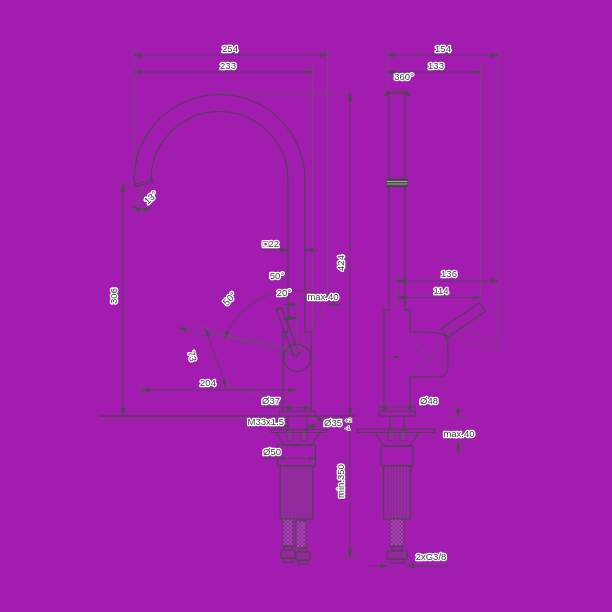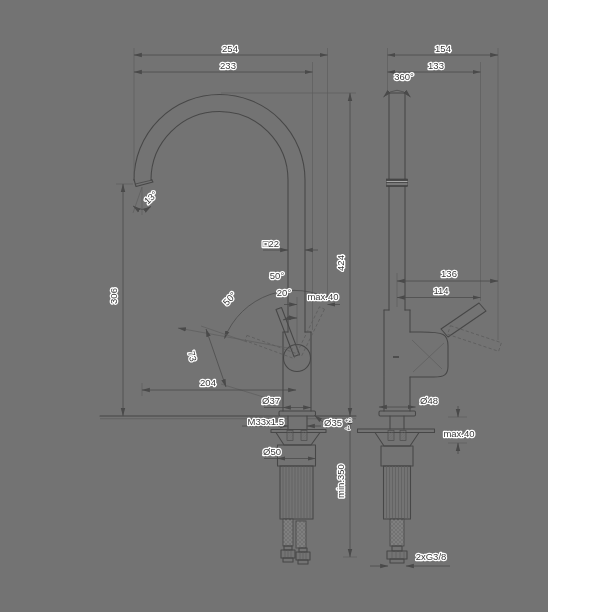--- a/index.html
+++ b/index.html
@@ -1,16 +1,16 @@
 <!DOCTYPE html>
 <html><head>
 <meta charset="utf-8">
 <style>
   html,body{margin:0;padding:0;background:#ffffff;}
-  .stage{width:548px;height:612px;background:#737373;position:relative;font-family:"Liberation Sans",sans-serif;}
+  .stage{width:612px;height:612px;background:#a21caf;position:relative;font-family:"Liberation Sans",sans-serif;}
   svg{display:block;}
   .ln   {stroke:#474747;stroke-width:1.05;fill:none;stroke-linejoin:round;stroke-linecap:round;}
   .thin {stroke:#5d5d5d;stroke-width:0.7;fill:none;}
   .dim  {stroke:#4a4a4a;stroke-width:0.75;fill:none;}
   .dash {stroke:#5a5a5a;stroke-width:0.8;fill:none;stroke-dasharray:3.2,2.2;stroke-linejoin:round;}
   text  {font-family:"Liberation Sans",sans-serif;font-size:9.5px;fill:#3a3a3a;
          paint-order:stroke fill;stroke:#ffffff;stroke-width:2.6px;stroke-linejoin:round;}
   text.sm{font-size:6px;stroke-width:1.6px;}
   .mid{text-anchor:middle;} .end{text-anchor:end;}
 </style>

